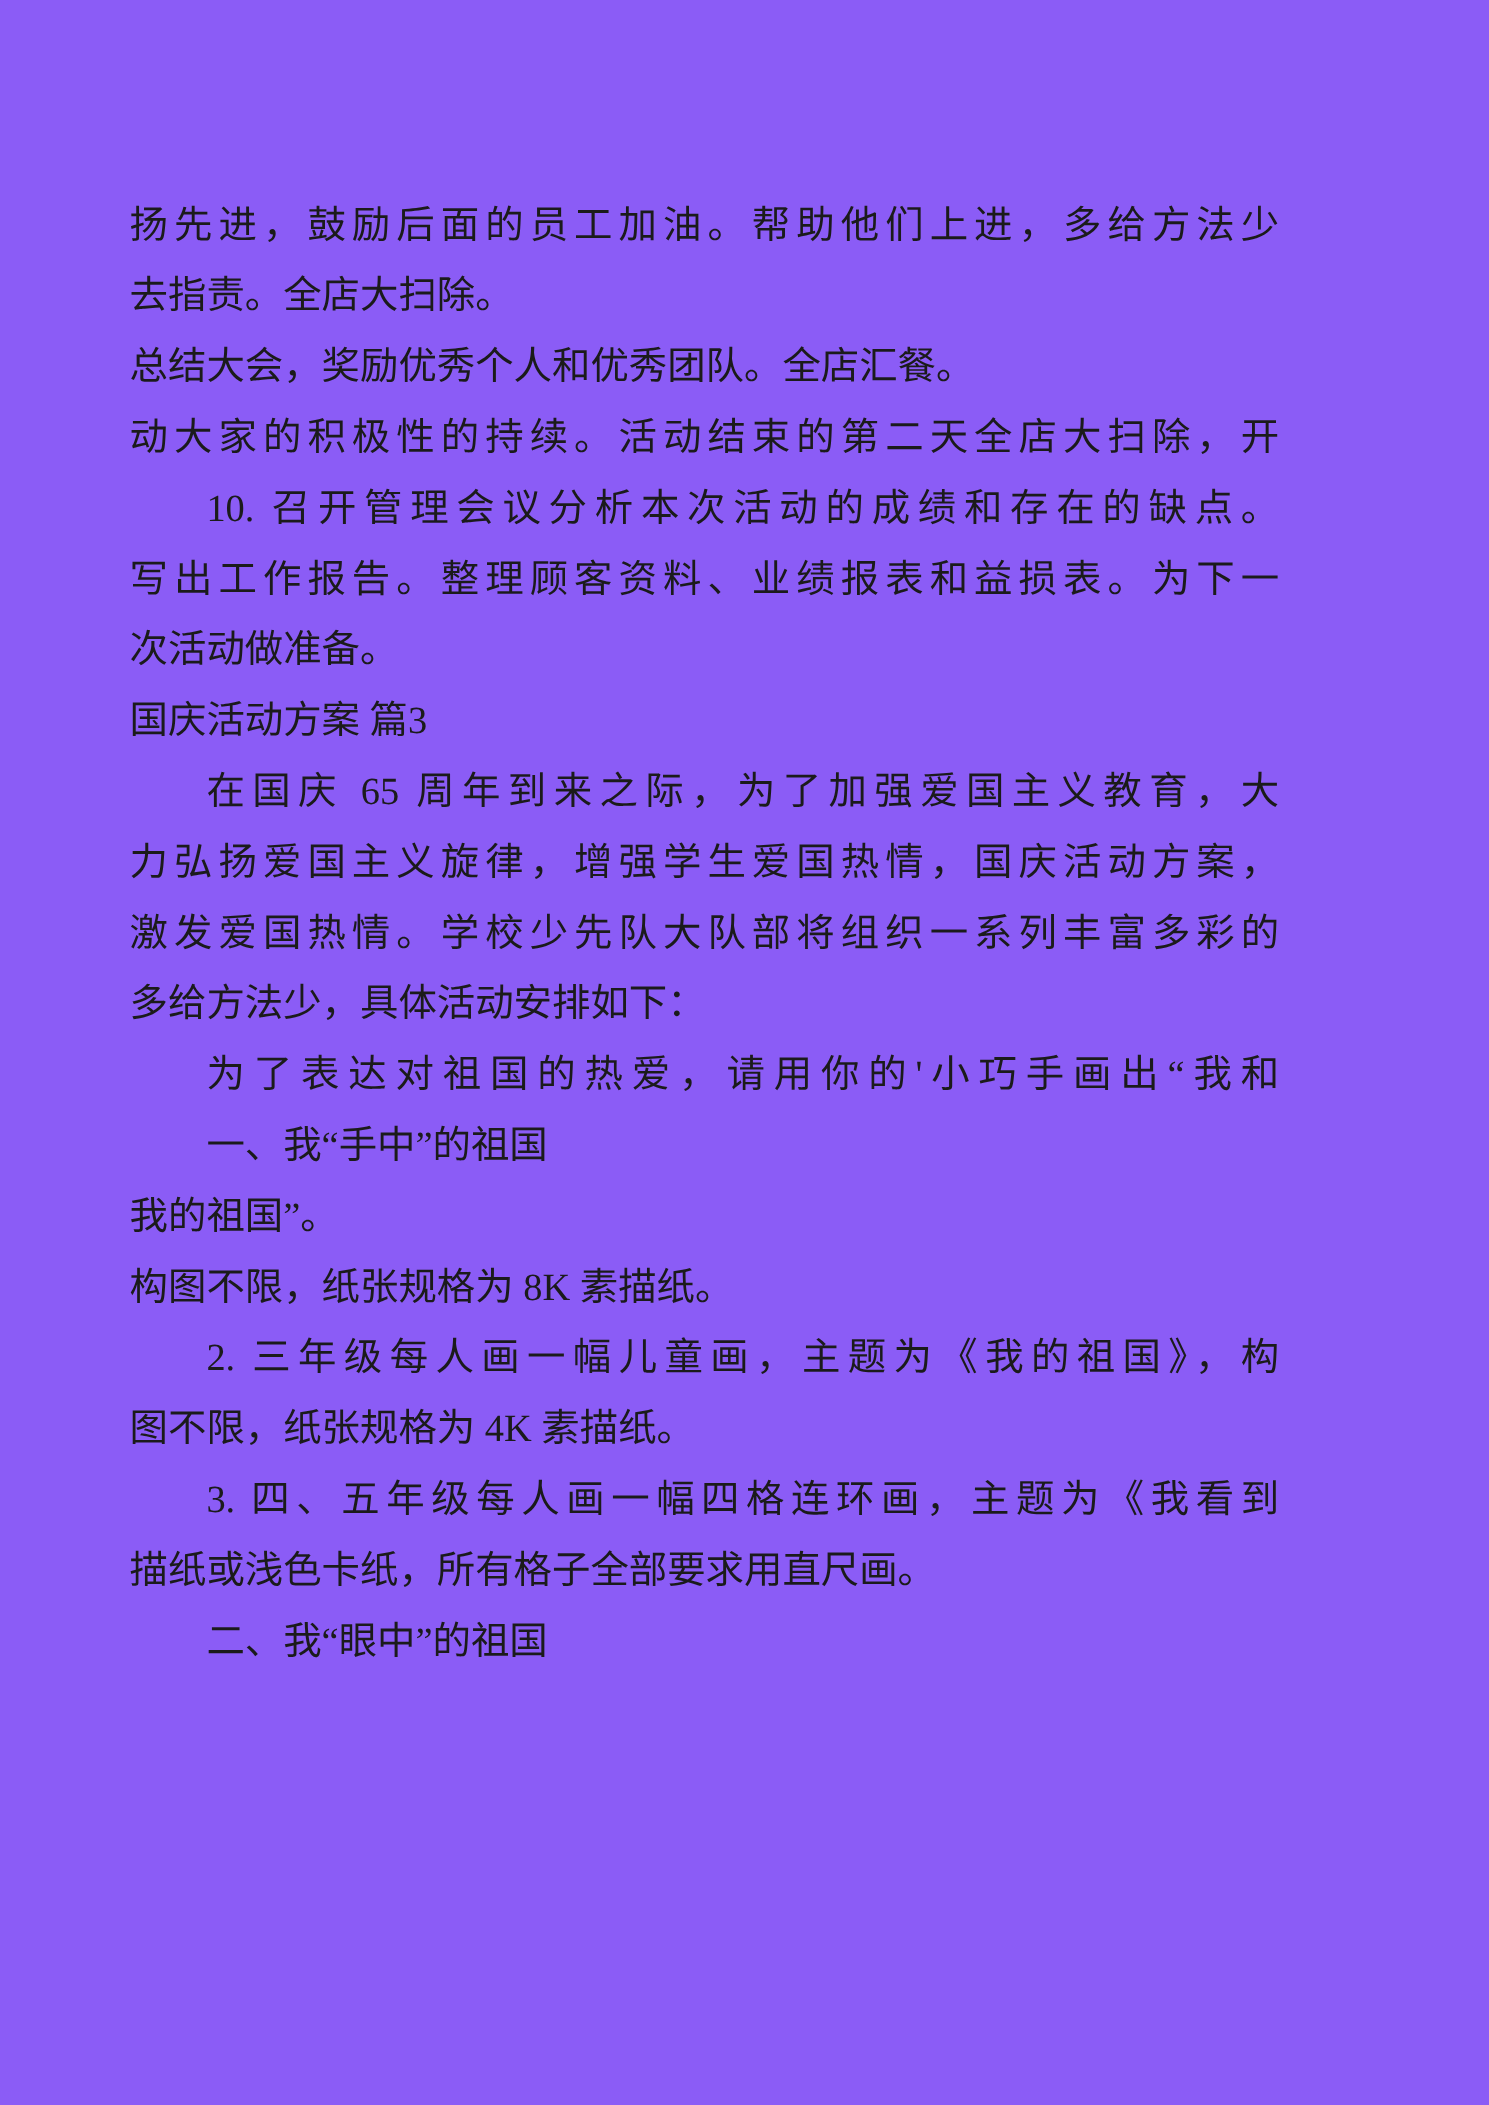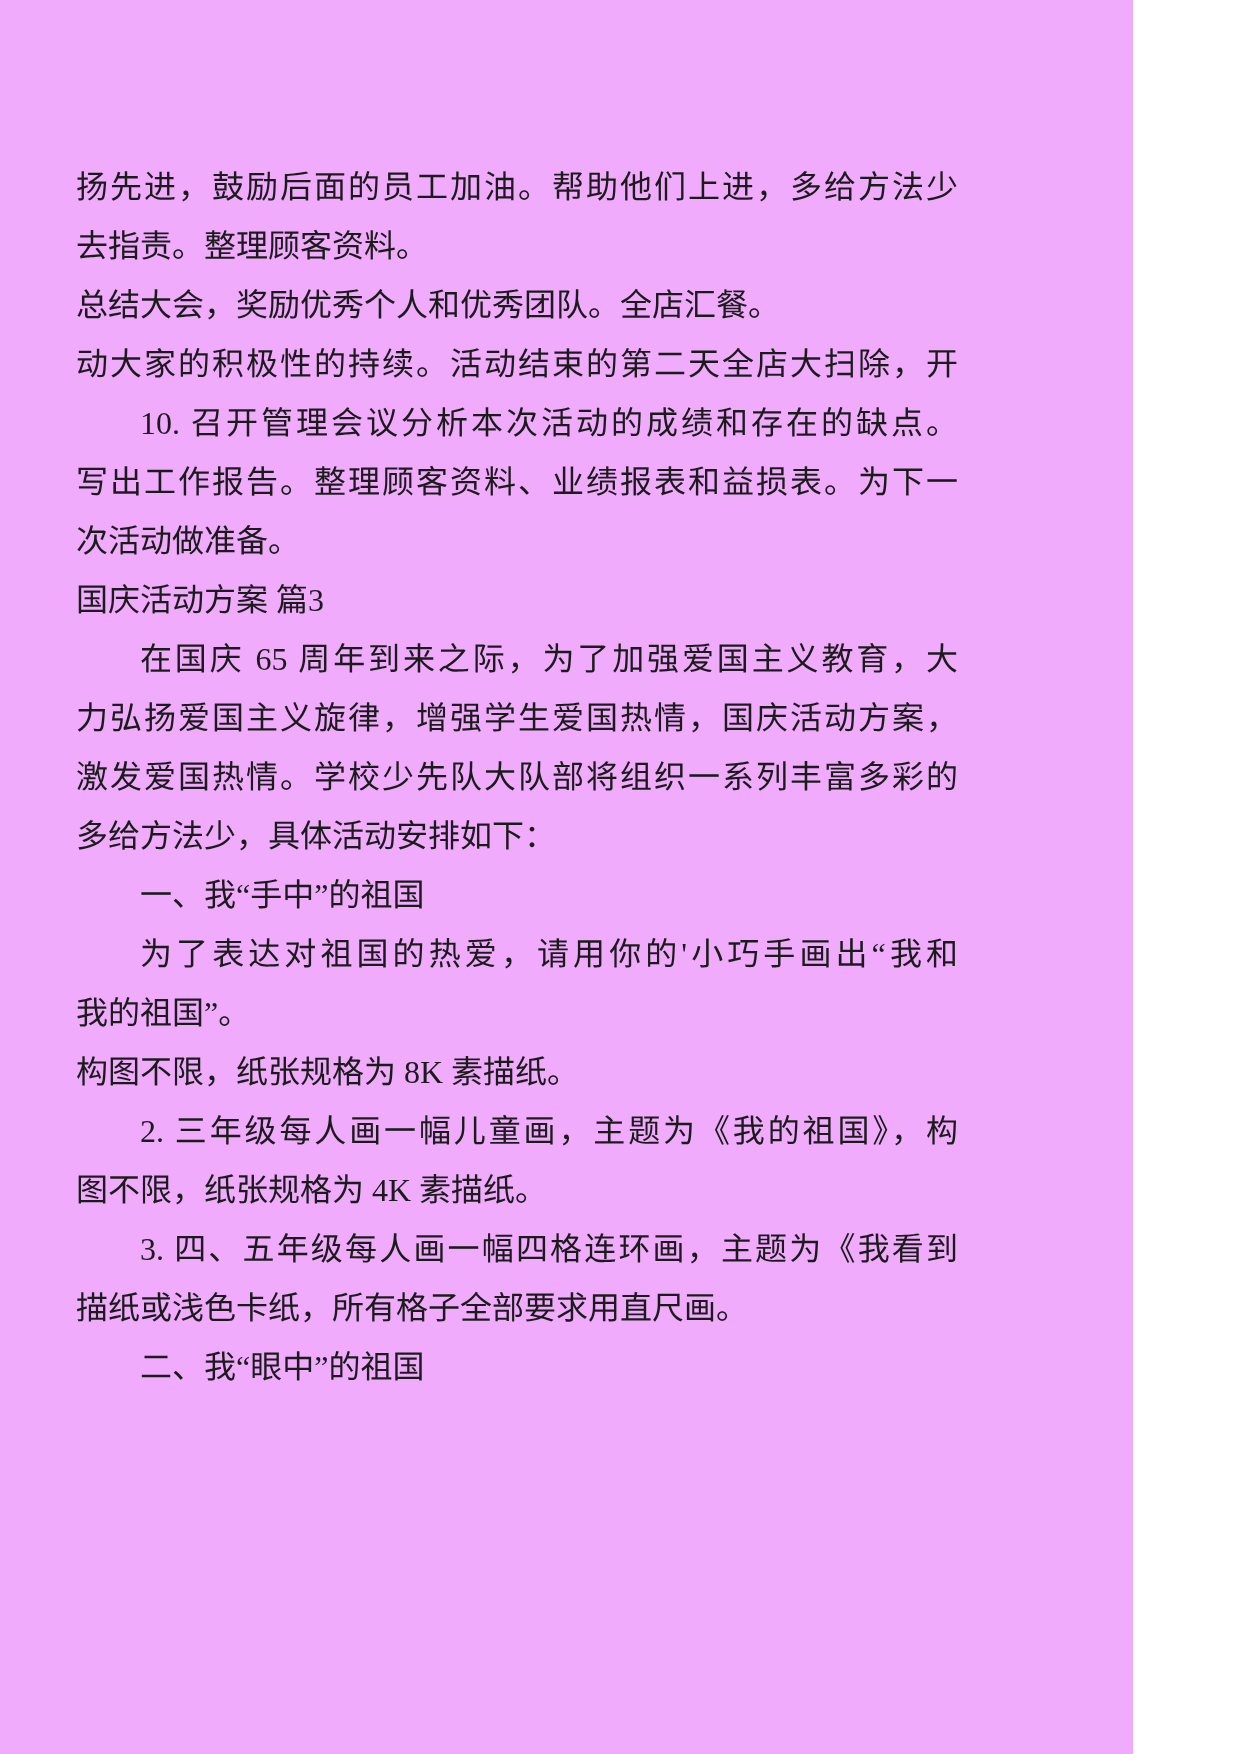--- a/index.html
+++ b/index.html
@@ -2,25 +2,25 @@
 <html lang="zh-CN"><head>
 <meta charset="utf-8">
 <style>
   html, body {
     margin: 0;
     padding: 0;
     background: #ffffff;
   }
   .page {
     position: relative;
-    width: 1133px;
+    width: 1241px;
     height: 1754px;
     box-sizing: border-box;
-    padding: 158px 175px 0 76px;
-    background: #f0abfc;
+    padding: 158px 175px 0 108px;
+    background: #8b5cf6;
     overflow: hidden;
   }
   .line {
     height: 59px;
     line-height: 59px;
     font-size: 32px;
     color: #1b1b1b;
     font-family: "Liberation Serif", "DejaVu Serif", serif;
     white-space: normal;
   }
@@ -31,33 +31,33 @@
   .line.indent {
     padding-left: 64px; 
   }
 </style>
 </head>
 <body style="background: rgb(255, 255, 255);">
 
 <main class="page">
   <div style="color: rgb(27, 27, 27);">
       <div class="line justify">扬先进，鼓励后面的员工加油。帮助他们上进，多给方法少</div>
-      <div class="line">去指责。整理顾客资料。</div>
+      <div class="line">去指责。全店大扫除。</div>
       <div class="line">总结大会，奖励优秀个人和优秀团队。全店汇餐。</div>
       <div class="line justify">动大家的积极性的持续。活动结束的第二天全店大扫除，开</div>
       <div class="line justify indent">10. 召开管理会议分析本次活动的成绩和存在的缺点。</div>
       <div class="line justify">写出工作报告。整理顾客资料、业绩报表和益损表。为下一</div>
       <div class="line">次活动做准备。</div>
       <div class="line">国庆活动方案 篇3</div>
       <div class="line justify indent">在国庆 65 周年到来之际，为了加强爱国主义教育，大</div>
       <div class="line justify">力弘扬爱国主义旋律，增强学生爱国热情，国庆活动方案，</div>
       <div class="line justify">激发爱国热情。学校少先队大队部将组织一系列丰富多彩的</div>
       <div class="line">多给方法少，具体活动安排如下：</div>
+      <div class="line justify indent">为了表达对祖国的热爱，请用你的'小巧手画出“我和</div>
       <div class="line indent">一、我“手中”的祖国</div>
-      <div class="line justify indent">为了表达对祖国的热爱，请用你的'小巧手画出“我和</div>
       <div class="line">我的祖国”。</div>
       <div class="line">构图不限，纸张规格为 8K 素描纸。</div>
       <div class="line justify indent">2. 三年级每人画一幅儿童画，主题为《我的祖国》，构</div>
       <div class="line">图不限，纸张规格为 4K 素描纸。</div>
       <div class="line justify indent">3. 四、五年级每人画一幅四格连环画，主题为《我看到</div>
       <div class="line">描纸或浅色卡纸，所有格子全部要求用直尺画。</div>
       <div class="line indent">二、我“眼中”的祖国</div>
     </div>
 </main>
 

